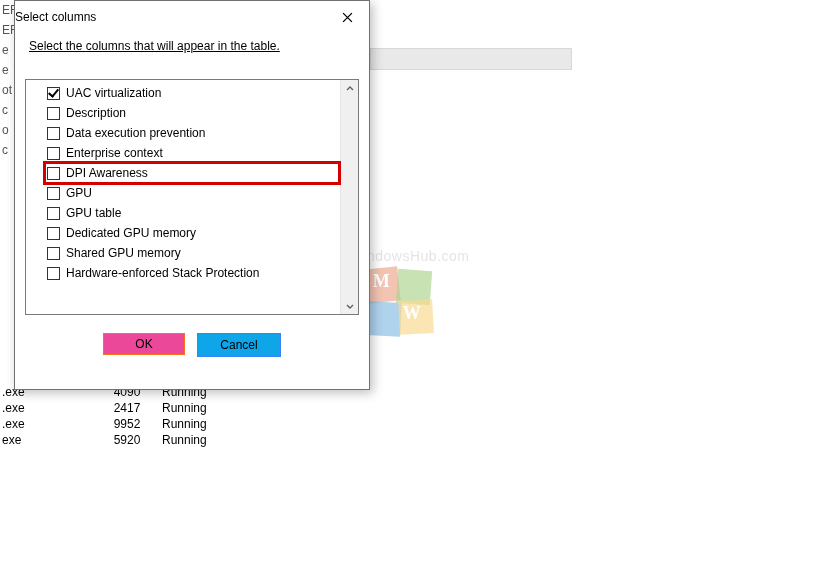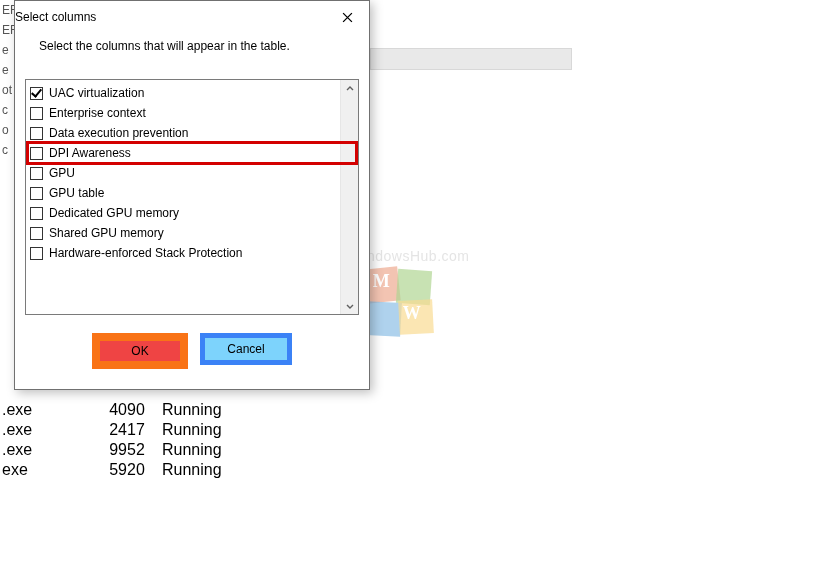--- a/index.html
+++ b/index.html
@@ -34,22 +34,22 @@
     left: 370px;
     top: 48px;
     width: 200px;
     height: 20px;
     background: #e9e9e9;
     border: 1px solid #d8d8d8;
   }
   .bg-rows {
     position: absolute;
     left: 0;
-    top: 400px;
-    font-size: 16px;
+    top: 384px;
+    font-size: 12px;
   }
   .bg-rows table { border-collapse: collapse; }
   .bg-rows td { padding: 1px 0; vertical-align: top; }
   .bg-rows td.proc { width: 90px; padding-left:2px; }
   .bg-rows td.pid  { width: 70px; text-align:center; }
   .bg-rows td.stat { width: 100px; }
 
   
   .dialog {
     position: absolute;
@@ -74,34 +74,35 @@
     width: 44px;
     height: 30px;
     display: flex;
     align-items: center;
     justify-content: center;
     cursor: pointer;
   }
   .close-btn svg { width: 11px; height: 11px; }
 
   .instruction {
-    padding: 6px 10px 10px 24px;
-    font-size: 12px;
+    padding: 6px 10px 10px 14px;
+    font-size: 12px;
+    text-decoration: underline;
   }
 
   .listbox-wrap {
     margin: 8px 10px 0 10px;
     position: relative;
     height: 236px;
   }
   .listbox {
     border: 1px solid #7a7a7a;
     height: 100%;
     box-sizing: border-box;
-    padding: 3px 2px;
+    padding: 3px 19px;
     overflow: hidden;
     position: relative;
     margin-top: 16px;
   }
   .list-item {
     display: flex;
     align-items: center;
     height: 20px;
     padding-left: 2px;
     font-size: 12px;
@@ -155,31 +156,31 @@
 
   .button-row {
     display: flex;
     justify-content: center;
     gap: 12px;
     margin-top: 18px;
   }
   .btn {
     width: 82px;
     height: 22px;
-    border: 5px solid #3b82f6;
-    background: #7dd3fc;
+    border: 1px solid #3b82f6;
+    background: #0ea5e9;
     font-size: 12px;
     display: flex;
     align-items: center;
     justify-content: center;
     cursor: pointer;
   }
   .btn.default {
-    border: 8px solid #f97316;
-    background: #ef4444;
+    border: 1px solid #f97316;
+    background: #ec4899;
     width: 80px;
     height: 20px;
   }
 
   
   .watermark {
     position: absolute;
     left: 330px;
     top: 248px;
     opacity: 0.55;
@@ -288,25 +289,29 @@
   <div class="instruction">Select the columns that will appear in the table.</div>
 
   <div class="listbox-wrap">
     <div class="listbox" id="listbox">
         <div class="list-item">
           <span class="chk checked"></span>
           <span>UAC virtualization</span>
         </div>
         <div class="list-item">
           <span class="chk"></span>
+          <span>Description</span>
+        </div>
+        <div class="list-item">
+          <span class="chk"></span>
+          <span>Data execution prevention</span>
+        </div>
+        <div class="list-item">
+          <span class="chk"></span>
           <span>Enterprise context</span>
-        </div>
-        <div class="list-item">
-          <span class="chk"></span>
-          <span>Data execution prevention</span>
         </div>
         <div class="list-item highlight">
           <span class="chk"></span>
           <span>DPI Awareness</span>
         </div>
         <div class="list-item">
           <span class="chk"></span>
           <span>GPU</span>
         </div>
         <div class="list-item">

